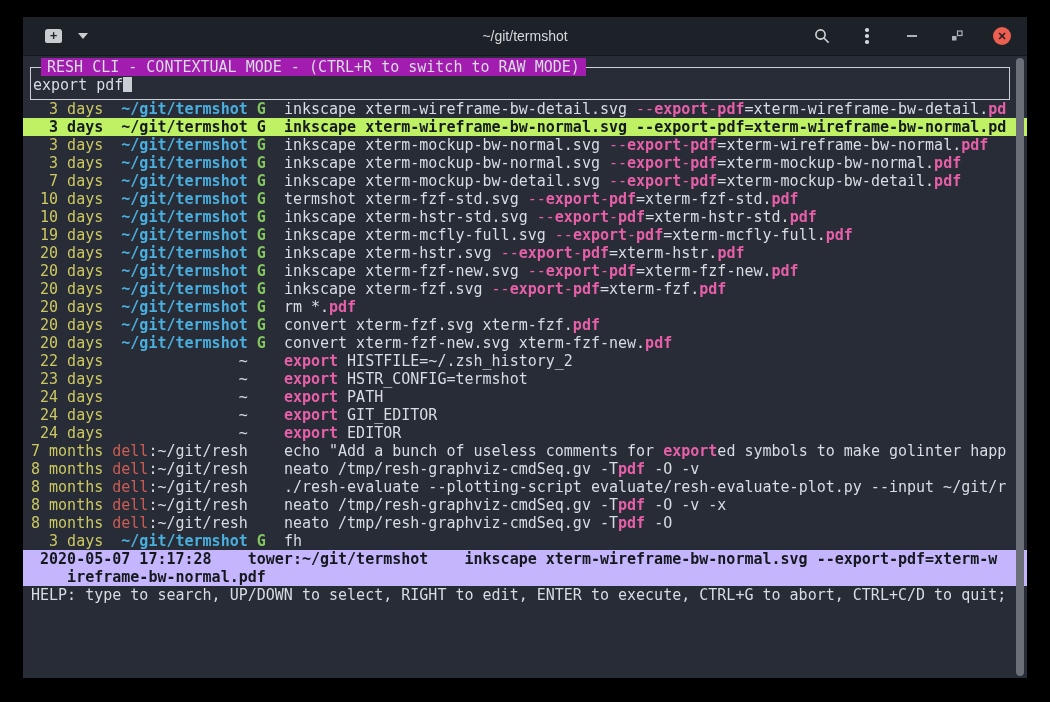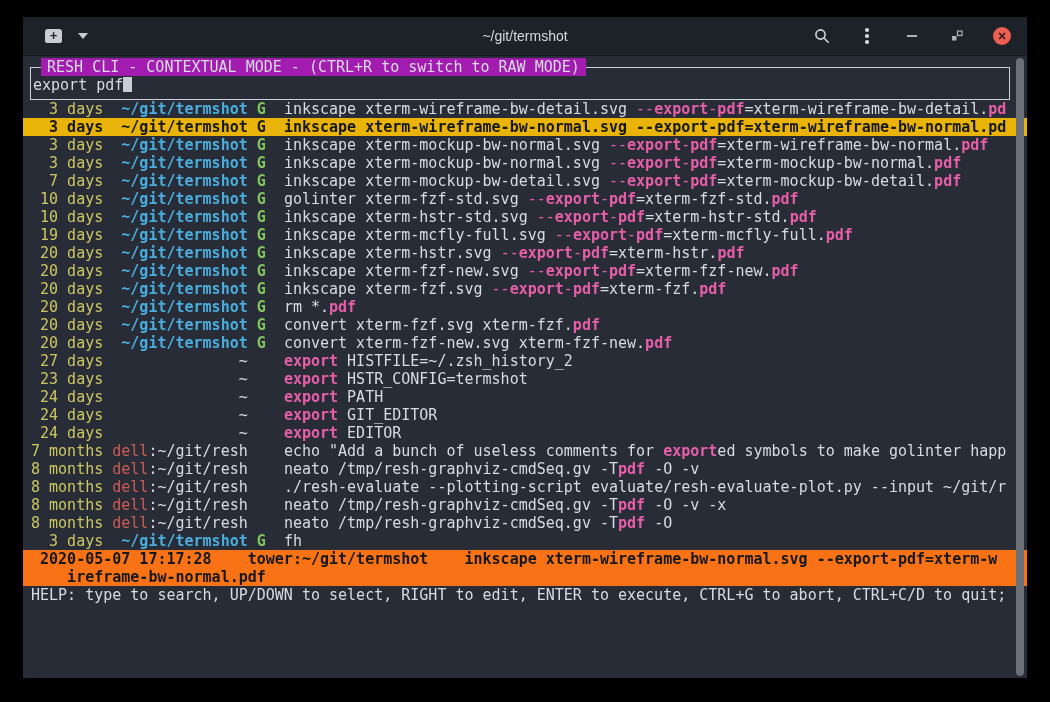--- a/index.html
+++ b/index.html
@@ -20,29 +20,29 @@
   .close-btn{width:18px;height:18px;border-radius:50%;background:#ed5f51;display:flex;align-items:center;justify-content:center;}
   .close-btn span{color:#2a2026;font-size:11px;font-weight:bold;line-height:11px;}
   
   .terminal{flex:1;position:relative;background:#282c36;color:#d8dce3;font-family:"DejaVu Sans Mono",monospace;font-size:15px;line-height:18px;padding-top:7px;overflow:hidden;}
   .searchbox{margin:4px 17px 0 7px;border:1px solid #ccd1d8;position:relative;padding:8px 0 5px 0;}
   .searchbox-title{position:absolute;top:-10px;left:10px;background:#a21caf;padding:0 6px;white-space:pre;color:#d8dce3;}
   .search-line{padding-left:2px;white-space:pre;}
   .cursor{display:inline-block;width:9px;height:15px;background:#c9ced4;vertical-align:-2px;}
   .hdr{margin-top:12px;padding-left:8px;white-space:pre;border-bottom:1px solid #ccd1d8;height:18px;}
   .hrow{height:18px;white-space:pre;padding-left:8px;}
-  .hrow.selected{background:#eab308;}
+  .hrow.selected{background:#bef264;}
   .hrow.selected span{color:#15181d !important;font-weight:700;}
   .c-time{color:#ccc862;}
   .c-dir{color:#4aaede;font-weight:700;}
   .c-flag{color:#83c55f;font-weight:700;}
   .c-red{color:#cd5c54;}
   .c-m{color:#e75fa8;font-weight:700;}
   .c-p{color:#e75fa8;}
-  .detail{background:#f97316;color:#15181d;font-weight:700;}
+  .detail{background:#c4b5fd;color:#15181d;font-weight:700;}
   .detail div{height:18px;white-space:pre;padding-left:8px;}
   .helpline{height:18px;white-space:pre;padding-left:8px;}
   .scrollbar{position:absolute;right:3px;top:2px;bottom:2px;width:8px;border-radius:4px;background:#6b7078;}
 </style>
 </head>
 <body>
 
 <div class="window">
 
   <div class="titlebar">
@@ -88,30 +88,30 @@
       <div class="search-line"><span>export pdf</span><span class="cursor"></span></div>
     </div>
 
 
     <div id="history-rows">
         <div class="hrow"><span class="c-time">  3 days </span><span> </span><span class="c-dir">~/git/termshot</span><span> </span><span class="c-flag">G</span><span>  </span><span>inkscape xterm-wireframe-bw-detail.svg </span><span class="c-p">--</span><span class="c-m">export</span><span class="c-p">-</span><span class="c-m">pdf</span><span>=xterm-wireframe-bw-detail.</span><span class="c-m">pd</span></div>
         <div class="hrow selected"><span class="c-time">  3 days </span><span> </span><span class="c-dir">~/git/termshot</span><span> </span><span class="c-flag">G</span><span>  </span><span>inkscape xterm-wireframe-bw-normal.svg </span><span class="c-p">--</span><span class="c-m">export</span><span class="c-p">-</span><span class="c-m">pdf</span><span>=xterm-wireframe-bw-normal.</span><span class="c-m">pd</span></div>
         <div class="hrow"><span class="c-time">  3 days </span><span> </span><span class="c-dir">~/git/termshot</span><span> </span><span class="c-flag">G</span><span>  </span><span>inkscape xterm-mockup-bw-normal.svg </span><span class="c-p">--</span><span class="c-m">export</span><span class="c-p">-</span><span class="c-m">pdf</span><span>=xterm-wireframe-bw-normal.</span><span class="c-m">pdf</span></div>
         <div class="hrow"><span class="c-time">  3 days </span><span> </span><span class="c-dir">~/git/termshot</span><span> </span><span class="c-flag">G</span><span>  </span><span>inkscape xterm-mockup-bw-normal.svg </span><span class="c-p">--</span><span class="c-m">export</span><span class="c-p">-</span><span class="c-m">pdf</span><span>=xterm-mockup-bw-normal.</span><span class="c-m">pdf</span></div>
         <div class="hrow"><span class="c-time">  7 days </span><span> </span><span class="c-dir">~/git/termshot</span><span> </span><span class="c-flag">G</span><span>  </span><span>inkscape xterm-mockup-bw-detail.svg </span><span class="c-p">--</span><span class="c-m">export</span><span class="c-p">-</span><span class="c-m">pdf</span><span>=xterm-mockup-bw-detail.</span><span class="c-m">pdf</span></div>
-        <div class="hrow"><span class="c-time"> 10 days </span><span> </span><span class="c-dir">~/git/termshot</span><span> </span><span class="c-flag">G</span><span>  </span><span>golinter xterm-fzf-std.svg </span><span class="c-p">--</span><span class="c-m">export</span><span class="c-p">-</span><span class="c-m">pdf</span><span>=xterm-fzf-std.</span><span class="c-m">pdf</span></div>
+        <div class="hrow"><span class="c-time"> 10 days </span><span> </span><span class="c-dir">~/git/termshot</span><span> </span><span class="c-flag">G</span><span>  </span><span>termshot xterm-fzf-std.svg </span><span class="c-p">--</span><span class="c-m">export</span><span class="c-p">-</span><span class="c-m">pdf</span><span>=xterm-fzf-std.</span><span class="c-m">pdf</span></div>
         <div class="hrow"><span class="c-time"> 10 days </span><span> </span><span class="c-dir">~/git/termshot</span><span> </span><span class="c-flag">G</span><span>  </span><span>inkscape xterm-hstr-std.svg </span><span class="c-p">--</span><span class="c-m">export</span><span class="c-p">-</span><span class="c-m">pdf</span><span>=xterm-hstr-std.</span><span class="c-m">pdf</span></div>
         <div class="hrow"><span class="c-time"> 19 days </span><span> </span><span class="c-dir">~/git/termshot</span><span> </span><span class="c-flag">G</span><span>  </span><span>inkscape xterm-mcfly-full.svg </span><span class="c-p">--</span><span class="c-m">export</span><span class="c-p">-</span><span class="c-m">pdf</span><span>=xterm-mcfly-full.</span><span class="c-m">pdf</span></div>
         <div class="hrow"><span class="c-time"> 20 days </span><span> </span><span class="c-dir">~/git/termshot</span><span> </span><span class="c-flag">G</span><span>  </span><span>inkscape xterm-hstr.svg </span><span class="c-p">--</span><span class="c-m">export</span><span class="c-p">-</span><span class="c-m">pdf</span><span>=xterm-hstr.</span><span class="c-m">pdf</span></div>
         <div class="hrow"><span class="c-time"> 20 days </span><span> </span><span class="c-dir">~/git/termshot</span><span> </span><span class="c-flag">G</span><span>  </span><span>inkscape xterm-fzf-new.svg </span><span class="c-p">--</span><span class="c-m">export</span><span class="c-p">-</span><span class="c-m">pdf</span><span>=xterm-fzf-new.</span><span class="c-m">pdf</span></div>
         <div class="hrow"><span class="c-time"> 20 days </span><span> </span><span class="c-dir">~/git/termshot</span><span> </span><span class="c-flag">G</span><span>  </span><span>inkscape xterm-fzf.svg </span><span class="c-p">--</span><span class="c-m">export</span><span class="c-p">-</span><span class="c-m">pdf</span><span>=xterm-fzf.</span><span class="c-m">pdf</span></div>
         <div class="hrow"><span class="c-time"> 20 days </span><span> </span><span class="c-dir">~/git/termshot</span><span> </span><span class="c-flag">G</span><span>  </span><span>rm *.</span><span class="c-m">pdf</span></div>
         <div class="hrow"><span class="c-time"> 20 days </span><span> </span><span class="c-dir">~/git/termshot</span><span> </span><span class="c-flag">G</span><span>  </span><span>convert xterm-fzf.svg xterm-fzf.</span><span class="c-m">pdf</span></div>
         <div class="hrow"><span class="c-time"> 20 days </span><span> </span><span class="c-dir">~/git/termshot</span><span> </span><span class="c-flag">G</span><span>  </span><span>convert xterm-fzf-new.svg xterm-fzf-new.</span><span class="c-m">pdf</span></div>
-        <div class="hrow"><span class="c-time"> 27 days </span><span>              </span><span>~</span><span> </span><span class="c-flag"> </span><span>  </span><span class="c-m">export</span><span> HISTFILE=~/.zsh_history_2</span></div>
+        <div class="hrow"><span class="c-time"> 22 days </span><span>              </span><span>~</span><span> </span><span class="c-flag"> </span><span>  </span><span class="c-m">export</span><span> HISTFILE=~/.zsh_history_2</span></div>
         <div class="hrow"><span class="c-time"> 23 days </span><span>              </span><span>~</span><span> </span><span class="c-flag"> </span><span>  </span><span class="c-m">export</span><span> HSTR_CONFIG=termshot</span></div>
         <div class="hrow"><span class="c-time"> 24 days </span><span>              </span><span>~</span><span> </span><span class="c-flag"> </span><span>  </span><span class="c-m">export</span><span> PATH</span></div>
         <div class="hrow"><span class="c-time"> 24 days </span><span>              </span><span>~</span><span> </span><span class="c-flag"> </span><span>  </span><span class="c-m">export</span><span> GIT_EDITOR</span></div>
         <div class="hrow"><span class="c-time"> 24 days </span><span>              </span><span>~</span><span> </span><span class="c-flag"> </span><span>  </span><span class="c-m">export</span><span> EDITOR</span></div>
         <div class="hrow"><span class="c-time">7 months </span><span class="c-red">dell</span><span>:~/git/resh</span><span> </span><span class="c-flag"> </span><span>  </span><span>echo "Add a bunch of useless comments for </span><span class="c-m">export</span><span>ed symbols to make golinter happ</span></div>
         <div class="hrow"><span class="c-time">8 months </span><span class="c-red">dell</span><span>:~/git/resh</span><span> </span><span class="c-flag"> </span><span>  </span><span>neato /tmp/resh-graphviz-cmdSeq.gv -T</span><span class="c-m">pdf</span><span> -O -v</span></div>
         <div class="hrow"><span class="c-time">8 months </span><span class="c-red">dell</span><span>:~/git/resh</span><span> </span><span class="c-flag"> </span><span>  </span><span>./resh-evaluate --plotting-script evaluate/resh-evaluate-plot.py --input ~/git/r</span></div>
         <div class="hrow"><span class="c-time">8 months </span><span class="c-red">dell</span><span>:~/git/resh</span><span> </span><span class="c-flag"> </span><span>  </span><span>neato /tmp/resh-graphviz-cmdSeq.gv -T</span><span class="c-m">pdf</span><span> -O -v -x</span></div>
         <div class="hrow"><span class="c-time">8 months </span><span class="c-red">dell</span><span>:~/git/resh</span><span> </span><span class="c-flag"> </span><span>  </span><span>neato /tmp/resh-graphviz-cmdSeq.gv -T</span><span class="c-m">pdf</span><span> -O</span></div>
         <div class="hrow"><span class="c-time">  3 days </span><span> </span><span class="c-dir">~/git/termshot</span><span> </span><span class="c-flag">G</span><span>  </span><span>fh</span></div>

